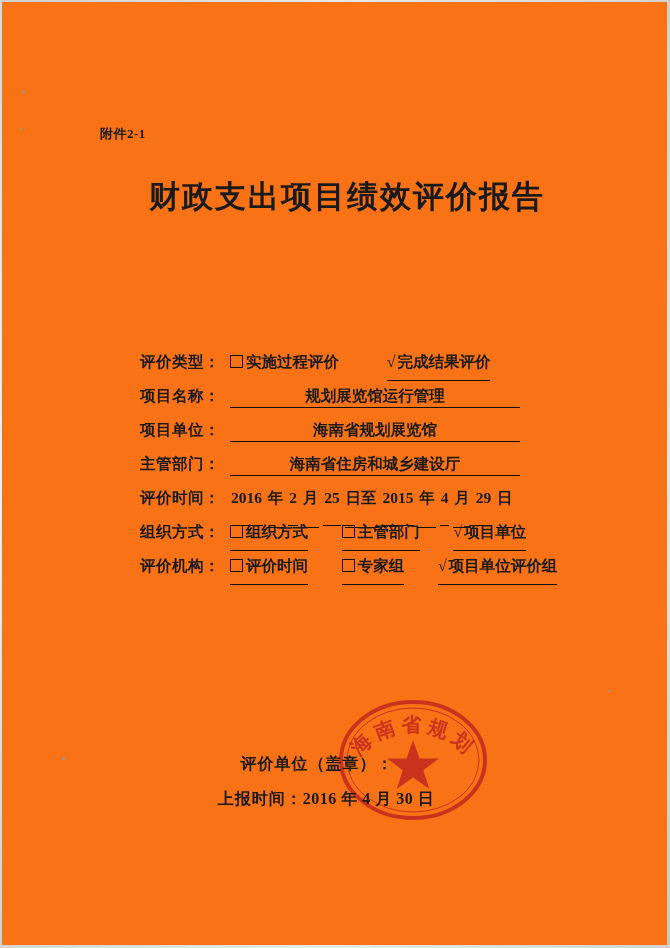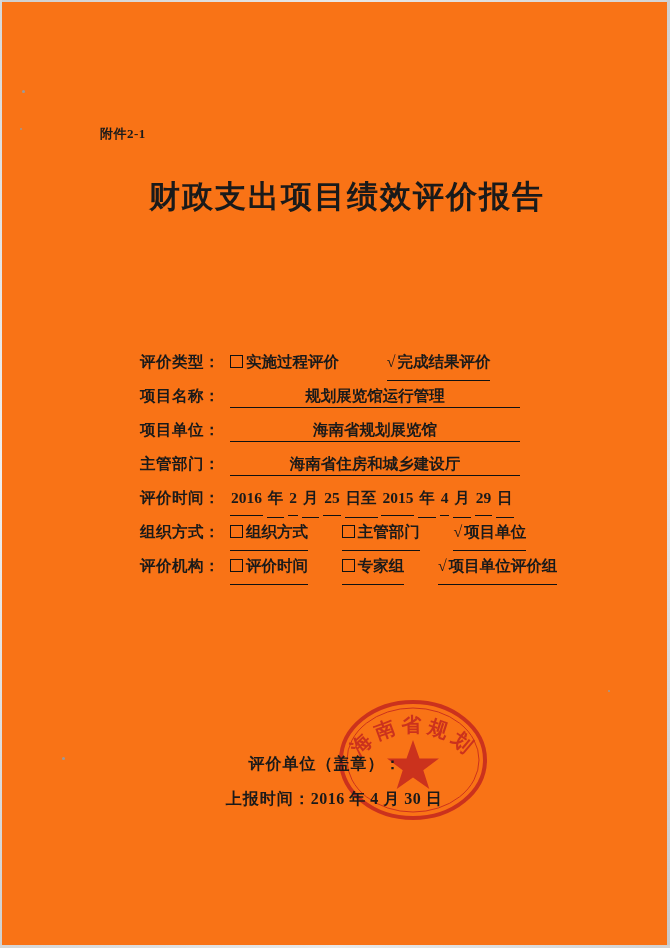--- a/index.html
+++ b/index.html
@@ -119,40 +119,40 @@
   .tick {
     display: inline-block;
     font-weight: bold;
     font-size: 16px;
     margin-right: 2px;
     transform: skewX(-8px);
   }
   .date-seg {
     display: inline-block;
     border-bottom: 1.4px solid #111;
-    padding: 0 1px 8px 1px;
+    padding: 0 1px 18px 1px;
     font-weight: bold;
   }
 
   .sep-sm { display: inline-block; width: 26px; }
   .sep-md { display: inline-block; width: 40px; }
 
   .stamp {
     position: absolute;
     left: 328px;
     top: 690px;
     width: 170px;
     height: 140px;
     pointer-events: none;
   }
   .stamp svg { display: block; }
 
   .footer {
     position: absolute;
-    left: 16px;
+    left: 8px;
     top: 754px;
     width: 530px;
     text-align: center;
     font-size: 16px;
     font-weight: bold;
     padding-left: 44px;
   }
   .footer .f-line { margin-bottom: 14px; letter-spacing: 1px; }
   .footer .f-line.indent { padding-left: 18px; }
   .date-inline { letter-spacing: 0.5px; text-align: center; }

